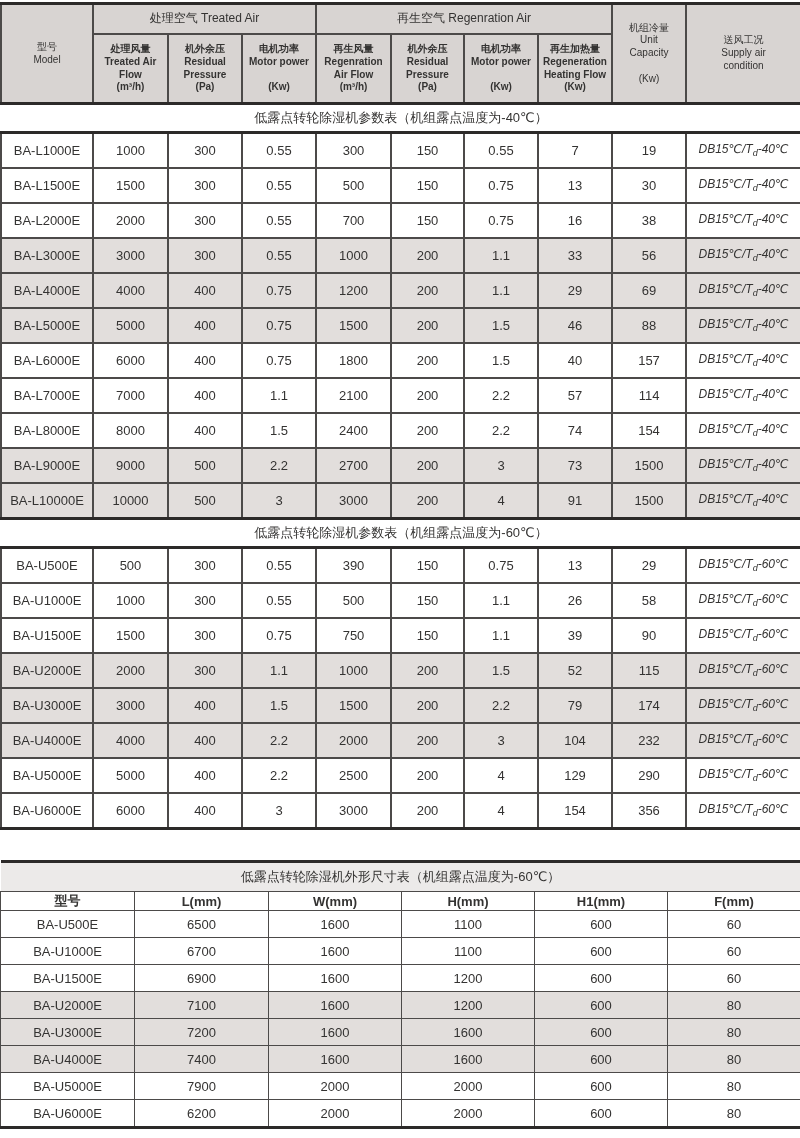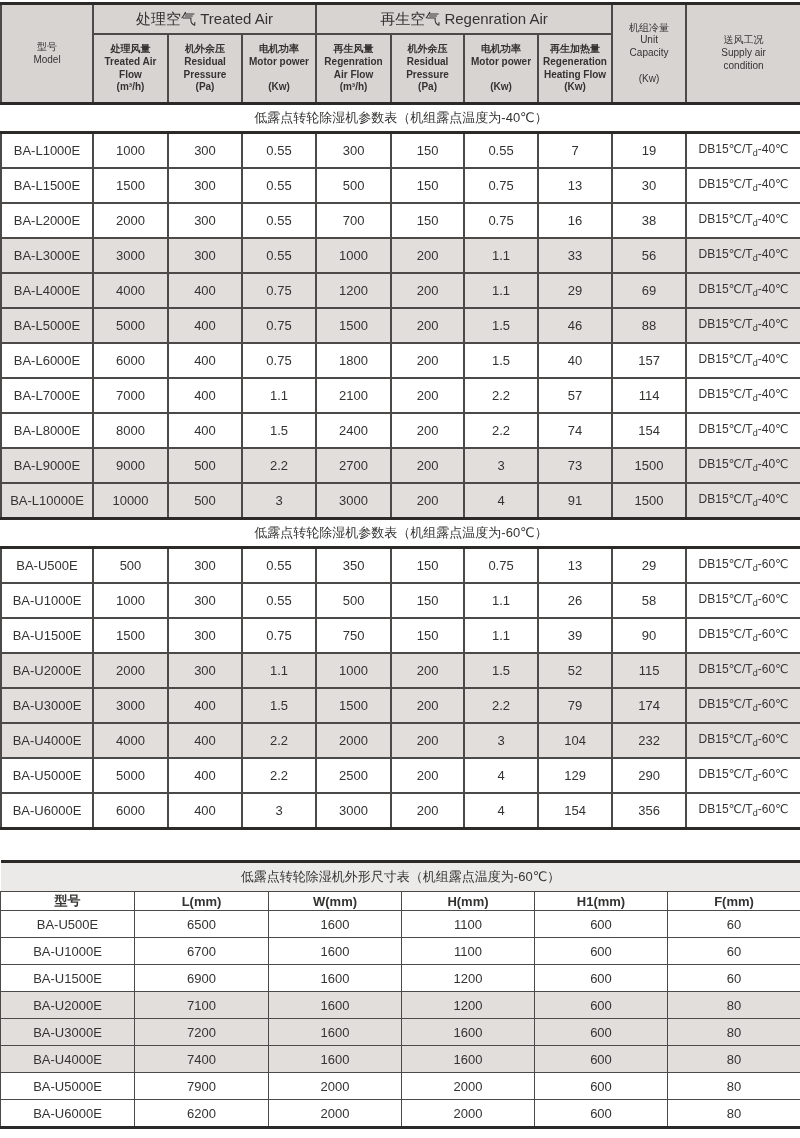--- a/index.html
+++ b/index.html
@@ -5,25 +5,25 @@
   html,body{margin:0;padding:0;background:#ffffff;}
   body{font-family:"Liberation Sans","DejaVu Sans",sans-serif;color:#2e2d2c;-webkit-font-smoothing:antialiased;}
   .page{width:800px;margin:0 auto;padding-top:2px;}
 
   table{border-collapse:collapse;table-layout:fixed;width:800px;}
 
   
   table.param{border-top:3px solid #2c2a29;border-bottom:3px solid #2c2a29;}
   .param th,.param td{border:2px solid #4c4a49;text-align:center;vertical-align:middle;padding:0 1px;overflow:hidden;}
   .param thead th{background:#d8d4d2;font-weight:normal;font-size:10px;line-height:1.28;white-space:pre-line;color:#343332;}
-  .param thead th.group{font-size:15px;height:28px;}
+  .param thead th.group{font-size:12px;height:28px;}
   .param thead tr.subrow th{height:67px;font-weight:bold;}
   .param td{font-size:13px;color:#343332;}
   .param tr.data td{height:33px;}
-  .param td.supply{font-size:12px;letter-spacing:0;}
+  .param td.supply{font-size:12px;letter-spacing:0;font-style:italic;}
   .param td.supply sub{font-size:9px;}
   .param tr.shaded td{background:#e2dedc;}
   .param tr.title-row td{background:#ffffff;border-left:none;border-right:none;border-top:3px solid #2c2a29;border-bottom:3px solid #2c2a29;height:26px;font-size:13px;color:#343332;margin-top:33px;}
 
   
   .dim-wrap{margin-top:30px;}
   table.dim{border-top:3px solid #2c2a29;border-bottom:3px solid #2c2a29;}
   .dim th,.dim td{border:1px solid #4c4a49;text-align:center;vertical-align:middle;padding:0 18px;font-size:13px;color:#343332;}
   .dim tr.title-row td{background:#eceae9;border-left:none;border-right:none;height:28px;}
   .dim tr.data td{height:26px;}
@@ -230,21 +230,21 @@
           <td class="supply">DB15℃/T<sub>d</sub>-40℃</td>
         </tr>
         <tr class="title-row">
           <td colspan="10">低露点转轮除湿机参数表（机组露点温度为-60℃）</td>
         </tr>
         <tr class="data">
           <td>BA-U500E</td>
           <td>500</td>
           <td>300</td>
           <td>0.55</td>
-          <td>350</td>
+          <td>390</td>
           <td>150</td>
           <td>0.75</td>
           <td>13</td>
           <td>29</td>
           <td class="supply">DB15℃/T<sub>d</sub>-60℃</td>
         </tr>
         <tr class="data">
           <td>BA-U1000E</td>
           <td>1000</td>
           <td>300</td>

